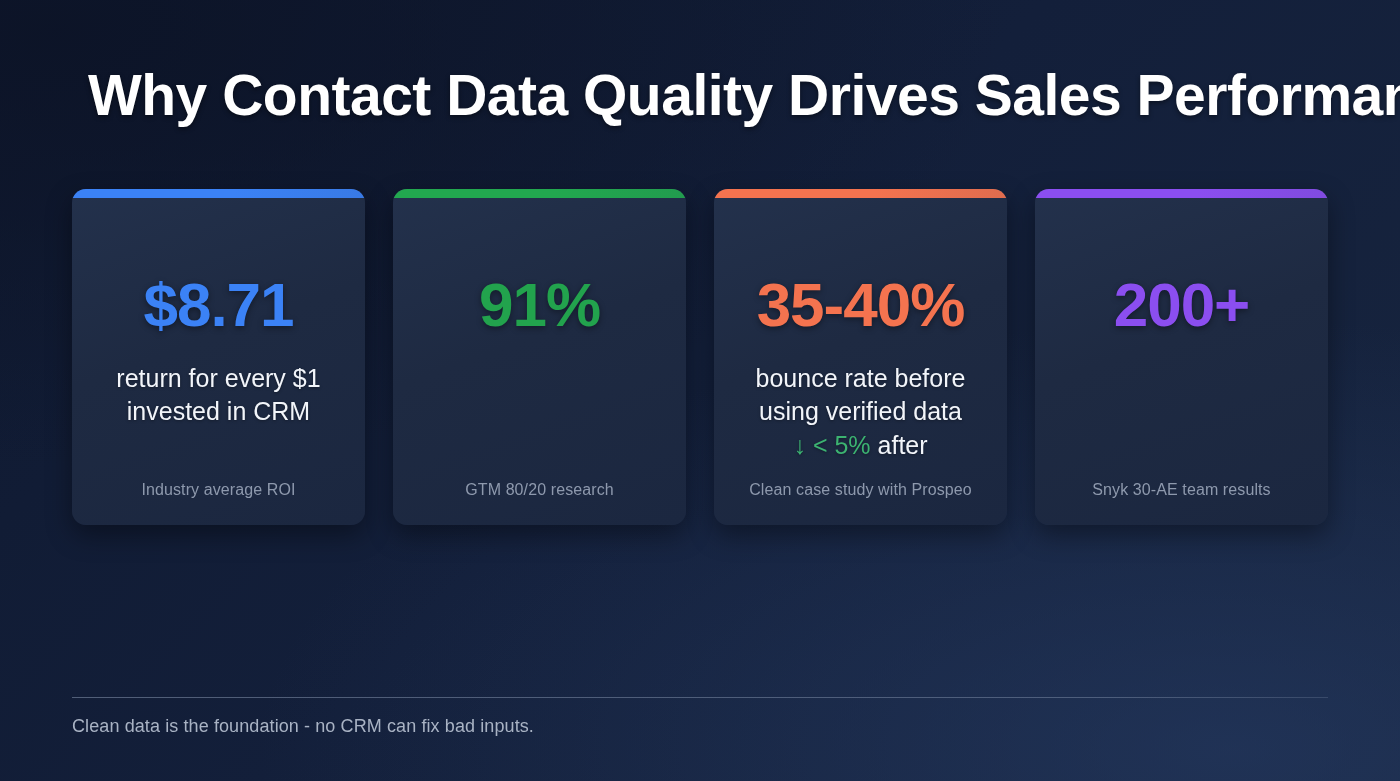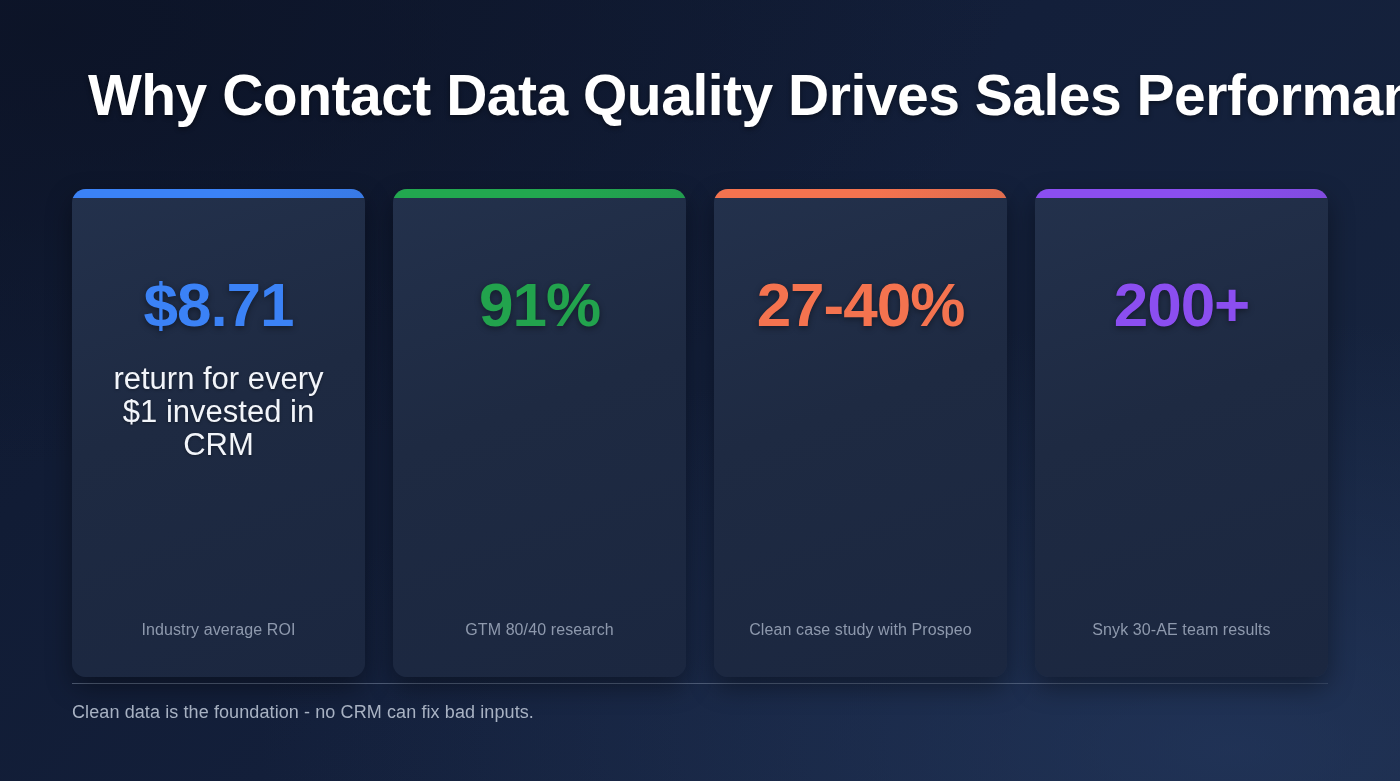--- a/index.html
+++ b/index.html
@@ -46,21 +46,21 @@
   .cards {
     margin-top:63px;
     display:flex;
     gap:28px;
     align-items:stretch;
   }
 
   .card {
     position:relative;
     flex:1 1 0;
-    height:488px;
+    height:336px;
     border-radius:14px;
     background:linear-gradient(160deg, #23314c 0%, #1e2a42 45%, #1b2740 100%);
     box-shadow:0 10px 26px rgba(0,0,0,0.38), 0 1px 0 rgba(255,255,255,0.04) inset;
     padding:40px 22px 0 22px;
     display:flex;
     flex-direction:column;
     align-items:center;
     overflow:hidden;
   }
 
@@ -77,49 +77,49 @@
     font-size:62px;
     font-weight:bold;
     line-height:1.0;
     letter-spacing:-1px;
     text-shadow:0 2px 6px rgba(0,0,0,0.4);
     white-space:nowrap;
   }
 
   .card-label {
     margin-top:26px;
-    font-size:31px;
+    font-size:25px;
     line-height:33px;
     color:#f2f5fa;
     text-align:center;
     font-weight:normal;
     text-shadow:0 1px 3px rgba(0,0,0,0.35);
   }
 
   .card-extra {
     display:block;
     margin-top:1px;
     white-space:nowrap;
   }
   .card-extra .arrow { color:#2ea15b; font-weight:bold; }
   .card-extra .hl    { color:#3cb371; }
   .card-extra .tail  { color:#f2f5fa; }
 
   .card-source {
     margin-top:auto;
-    margin-bottom:38px;
+    margin-bottom:26px;
     font-size:16px;
     color:#8e99ad;
     letter-spacing:0.1px;
   }
 
   
   .footer {
     margin-top:auto;
-    margin-bottom:58px;
+    margin-bottom:44px;
   }
   .footer-rule {
     height:1px;
     width:1256px;
     background:linear-gradient(90deg, rgba(150,165,190,0.48) 0%, rgba(150,165,190,0.40) 82%, rgba(150,165,190,0.22) 100%);
   }
   .footer-note {
     margin-top:18px;
     font-size:18px;
     color:#a9b3c4;
@@ -138,26 +138,27 @@
     <div class="card">
       <div class="card-accent" style="background: linear-gradient(90deg, rgb(59, 130, 246) 0%, rgb(59, 130, 246) 55%, rgba(59, 130, 246, 0.9) 100%);"></div>
       <div class="card-value" style="color: rgb(59, 130, 246);">$8.71</div>
       <div class="card-label">return for every $1 invested in CRM</div>
       <div class="card-source">Industry average ROI</div>
     </div>
 
     <div class="card">
       <div class="card-accent" style="background: linear-gradient(90deg, rgb(34, 168, 79) 0%, rgb(34, 168, 79) 55%, rgba(34, 168, 79, 0.9) 100%);"></div>
       <div class="card-value" style="color: rgb(34, 163, 77);">91%</div>
-      <div class="card-source">GTM 80/40 research</div>
+      <div class="card-source">GTM 80/20 research</div>
     </div>
 
     <div class="card">
       <div class="card-accent" style="background: linear-gradient(90deg, rgb(244, 115, 79) 0%, rgb(244, 115, 79) 55%, rgba(244, 115, 79, 0.9) 100%);"></div>
-      <div class="card-value" style="color: rgb(244, 115, 79);">27-40%</div>
+      <div class="card-value" style="color: rgb(244, 115, 79);">35-40%</div>
+      <div class="card-label"><span>bounce rate before using verified data</span><span class="card-extra"><span class="arrow" style="color: rgb(60, 179, 113);">↓</span> <span class="hl" style="color: rgb(60, 179, 113);">&lt; 5%</span> <span class="tail">after</span></span></div>
       <div class="card-source">Clean case study with Prospeo</div>
     </div>
 
     <div class="card">
       <div class="card-accent" style="background: linear-gradient(90deg, rgb(139, 78, 240) 0%, rgb(139, 78, 240) 55%, rgba(139, 78, 240, 0.9) 100%);"></div>
       <div class="card-value" style="color: rgb(139, 78, 240);">200+</div>
       <div class="card-source">Snyk 30-AE team results</div>
     </div>
 
   </div>

